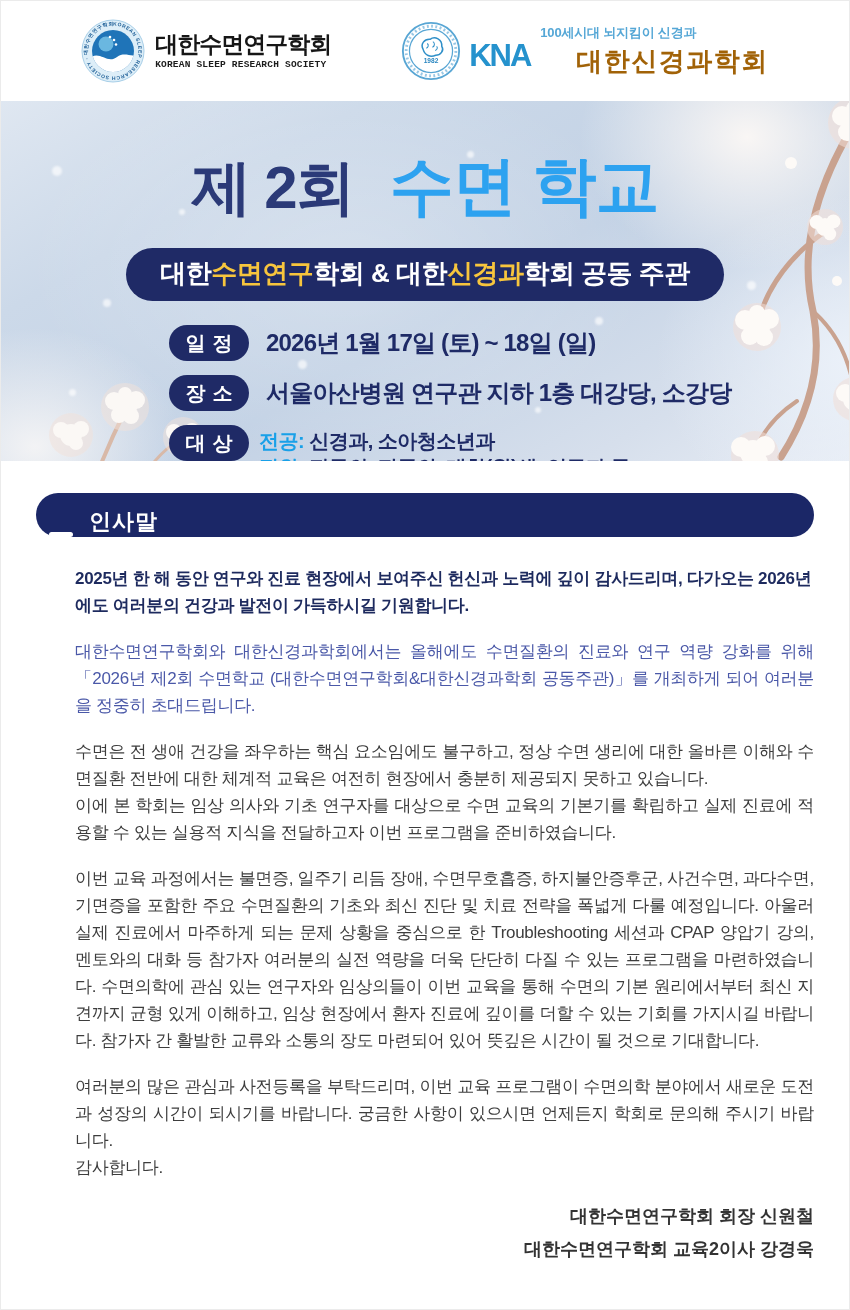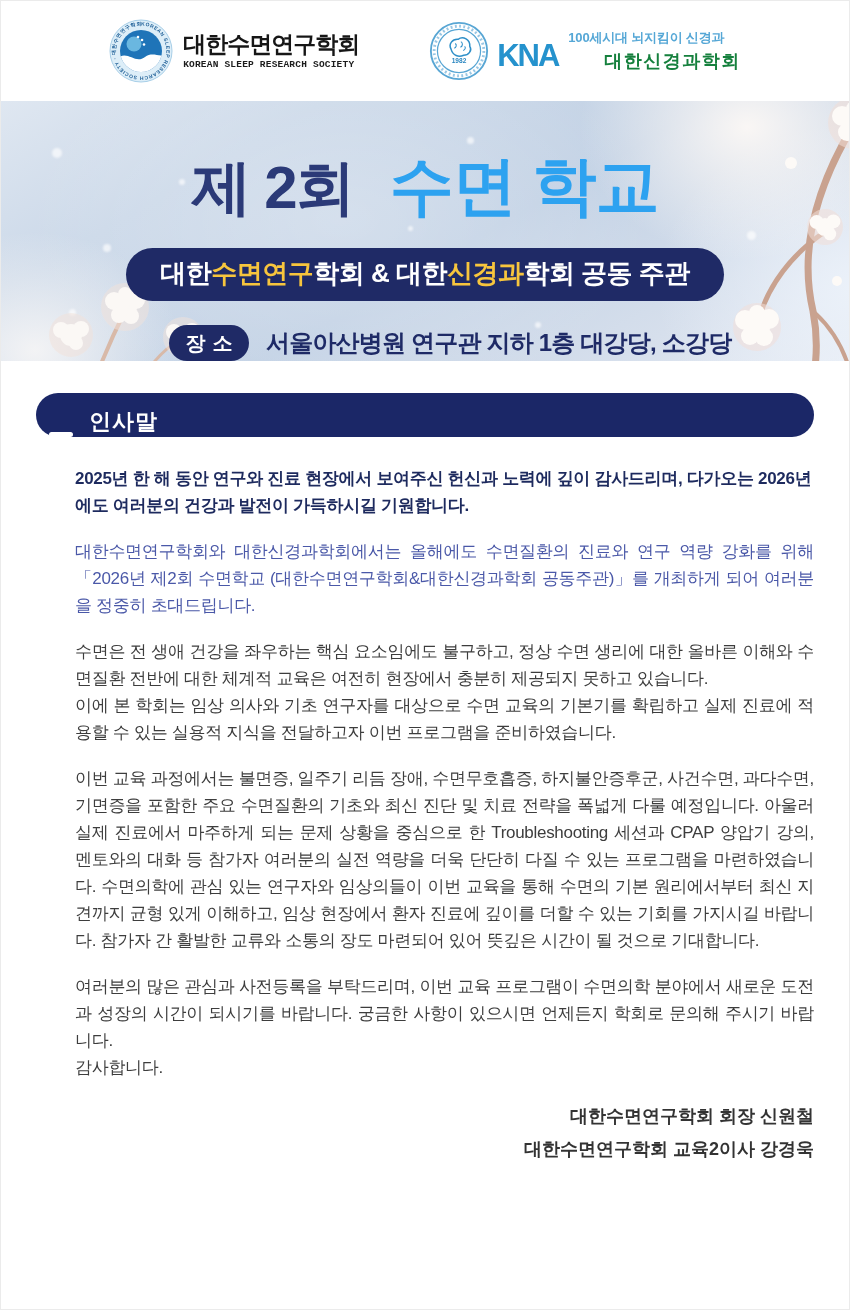--- a/index.html
+++ b/index.html
@@ -13,25 +13,25 @@
   
   .top-band { height:100px; display:flex; align-items:center; justify-content:center; gap:70px; background:#fff; }
   .logo-group { display:flex; align-items:center; }
   .ksrs-seal { width:64px; height:64px; flex:none; }
   .ksrs-text { margin-left:10px; }
   .ksrs-name { font-size:23px; font-weight:800; color:#161616; letter-spacing:-1px; line-height:1.05; }
   .ksrs-name-en { font-family:Liberation Mono, monospace; font-size:9.5px; font-weight:700; color:#1c1c1c; letter-spacing:.2px; margin-top:3px; }
   .kna-seal { width:60px; height:60px; flex:none; }
   .kna-acronym { font-size:31px; font-weight:800; color:#2592cd; letter-spacing:-2px; margin:8px 10px 0 8px; line-height:1; }
   .kna-tagline { font-size:13px; font-weight:700; color:#55a7d6; letter-spacing:-0.2px; }
-  .kna-name { font-size:18px; font-weight:800; color:#15803d; letter-spacing:1.5px; margin-top:2px;padding-left:36px; }
+  .kna-name { font-size:26px; font-weight:800; color:#a16207; letter-spacing:1.5px; margin-top:2px;padding-left:36px; }
 
   
   .hero {
-    height:260px; position:relative; overflow:hidden; text-align:center;
+    height:360px; position:relative; overflow:hidden; text-align:center;
     background:
       radial-gradient(240px 190px at 88% 10%, rgba(255,250,246,.9), rgba(255,250,246,0) 70%),
       radial-gradient(280px 230px at 101% 72%, rgba(236,242,250,.95), rgba(236,242,250,0) 72%),
       radial-gradient(210px 170px at 4% 96%, rgba(250,248,247,.85), rgba(250,248,247,0) 70%),
       radial-gradient(420px 260px at 40% 45%, rgba(255,255,255,.25), rgba(255,255,255,0) 75%),
       linear-gradient(150deg,#dfe7f1 0%,#ccd9e9 25%,#c3d2e5 55%,#d6dfec 82%,#e7ecf4 100%);
   }
   .deco-branch { position:absolute; right:-12px; top:0; width:320px; height:360px; pointer-events:none; }
   .deco-frost-bl { position:absolute; left:28px; bottom:-8px; width:230px; height:130px; pointer-events:none; }
   .bokeh { position:absolute; border-radius:50%; background:rgba(255,255,255,.65); filter:blur(1px); }
@@ -228,20 +228,24 @@
       <span class="t-prefix">제 2회</span>
       <span class="t-main">수면 학교</span>
     </h1>
 
     <div class="subtitle-pill">
       <span>대한</span><span class="hl">수면연구</span><span>학회 &amp; 대한</span><span class="hl">신경과</span><span>학회 공동 주관</span>
     </div>
 
     <div class="hero-info">
       <div class="info-row">
+        <span class="label-pill">일정</span>
+        <span class="row-text">2026년 1월 17일 (토) ~ 18일 (일)</span>
+      </div>
+      <div class="info-row">
         <span class="label-pill">장소</span>
         <span class="row-text">서울아산병원 연구관 지하 1층 대강당, 소강당</span>
       </div>
       <div class="info-row multi">
         <span class="label-pill">대상</span>
         <div class="multi-lines">
           <div><span class="accent">전공:</span><span> 신경과, 소아청소년과</span></div>
           <div><span class="accent">직위:</span><span> 전문의, 전공의, 대학(원)생, 연구자 등</span></div>
         </div>
       </div>

